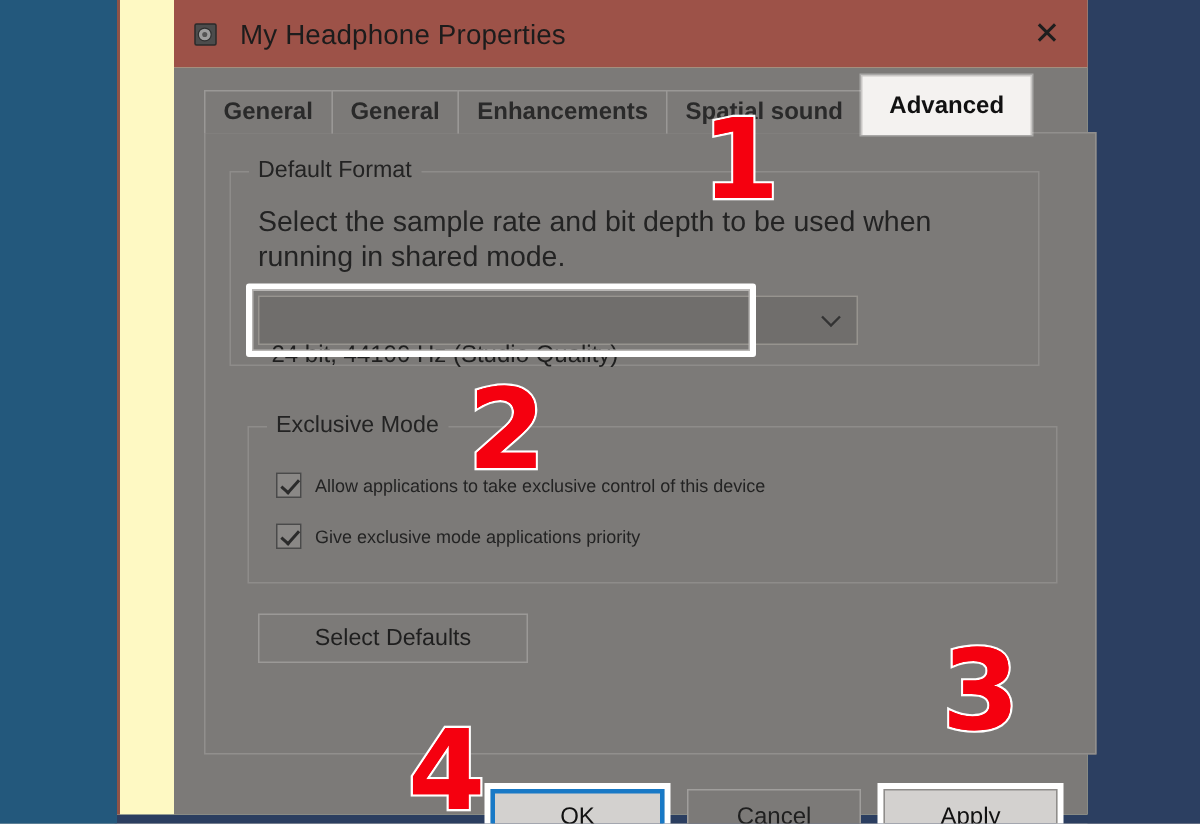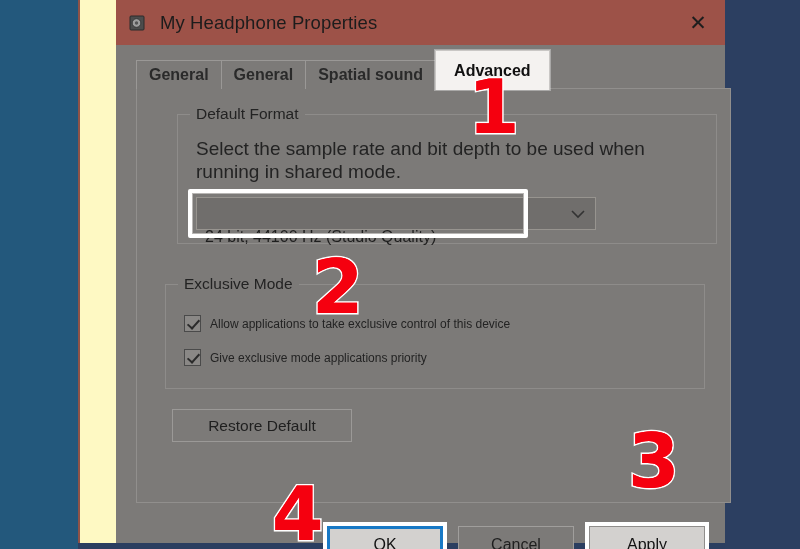--- a/index.html
+++ b/index.html
@@ -124,21 +124,21 @@
     border: 1px solid #8e8c8a;
   }
   .group-title {
     position: absolute;
     top: -10px; left: 12px;
     background: #7c7a78;
     padding: 0 6px;
     font-size: 15.5px;
     color: #232323;
   }
-  #grp-default { left: 40px; top: 25px; width: 540px; height: 130px; }
+  #grp-default { left: 16px; top: 25px; width: 540px; height: 130px; }
   #grp-exclusive { left: 28px; top: 195px; width: 540px; height: 105px; }
 
   .desc {
     position: absolute;
     left: 18px; top: 22px;
     width: 505px;
     font-size: 19px;
     line-height: 23px;
     color: #232323;
   }
@@ -316,20 +316,21 @@
     </div>
     <div class="title-text">My Headphone Properties</div>
     <div class="close-btn">✕</div>
   </div>
 
   <div class="dlg-body">
 
     <div class="tabstrip">
       <div class="tab">General</div>
       <div class="tab">General</div>
+      <div class="tab">Enhancements</div>
       <div class="tab">Spatial sound</div>
       <div class="tab selected">Advanced</div>
     </div>
 
     <div class="tabpage">
 
       <div class="groupbox" id="grp-default">
         <div class="group-title">Default Format</div>
         <div class="desc">Select the sample rate and bit depth to be used when running in shared mode.</div>
 
@@ -354,21 +355,21 @@
           <span class="checkbox checked"></span>
           <span>Allow applications to take exclusive control of this device</span>
         </div>
 
         <div class="checkrow" id="chk-2">
           <span class="checkbox checked"></span>
           <span>Give exclusive mode applications priority</span>
         </div>
       </div>
 
-      <div class="btn" id="btn-restore">Restore Default</div>
+      <div class="btn" id="btn-restore">Select Defaults</div>
 
     </div>
 
     <div class="bottombar">
       <div class="btn btn-ok">OK</div>
       <div class="btn btn-cancel">Cancel</div>
       <div class="btn btn-apply">Apply</div>
     </div>
 
   </div>

